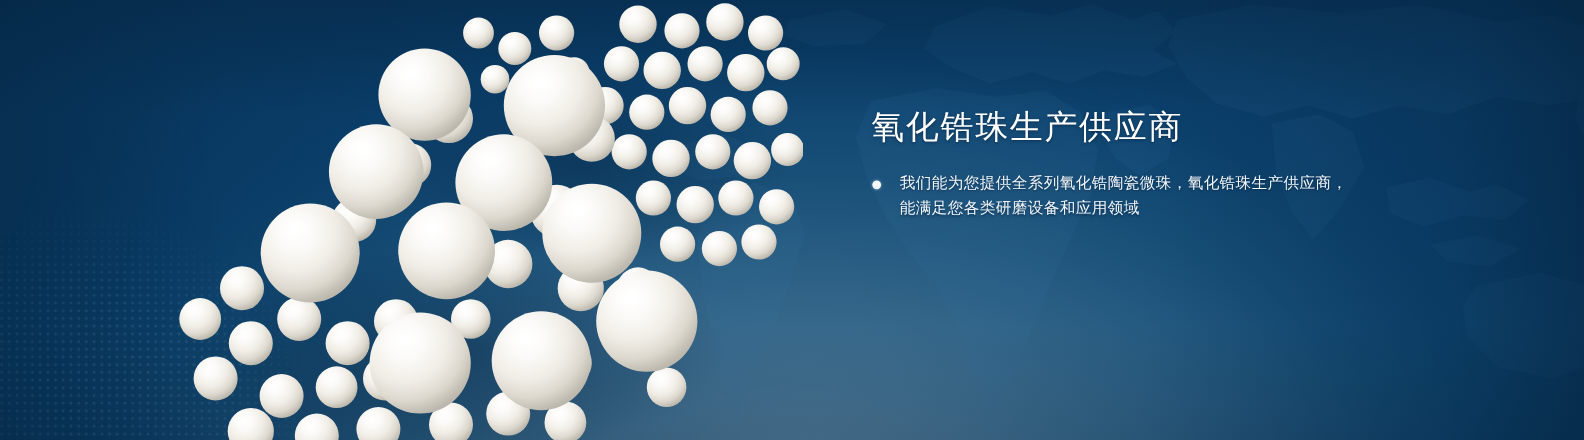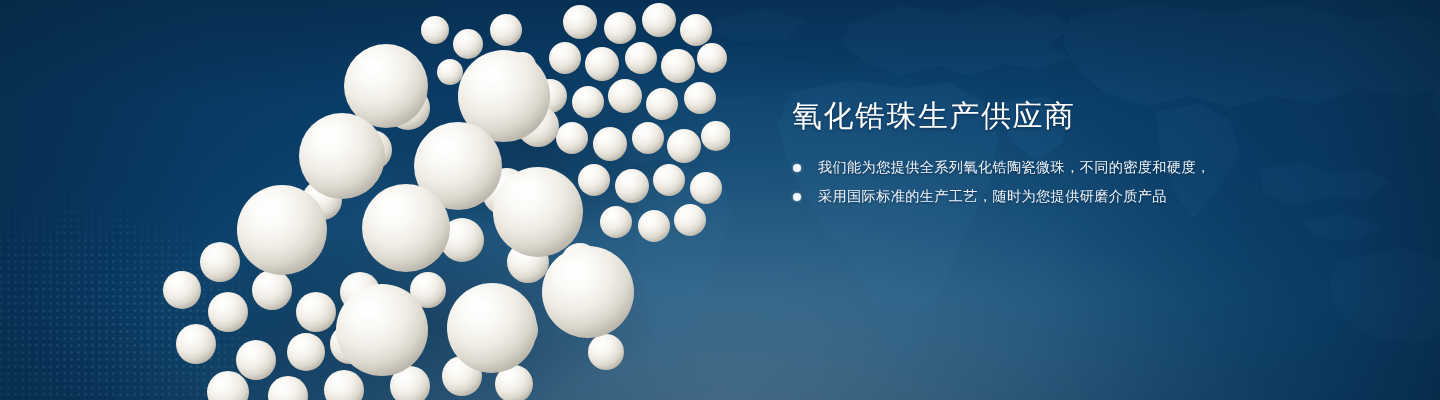--- a/index.html
+++ b/index.html
@@ -261,25 +261,22 @@
   </div>
 
   <div class="copy">
 
     <h1 class="headline">氧化锆珠生产供应商</h1>
 
     <ul class="bullets">
 
       <li class="bullet">
         <span class="dot"></span>
-        <span class="bullet-line">我们能为您提供全系列氧化锆陶瓷微珠，不同的密度和硬度，</span>
+        <span class="bullet-line">我们能为您提供全系列氧化锆陶瓷微珠，氧化锆珠生产供应商，</span>
+        <span class="bullet-line">能满足您各类研磨设备和应用领域</span>
       </li>
 
 
-      <li class="bullet">
-        <span class="dot"></span>
-        <span class="bullet-line">采用国际标准的生产工艺，随时为您提供研磨介质产品</span>
-      </li>
 
     </ul>
   </div>
 
 </div>
 
 </body></html>

